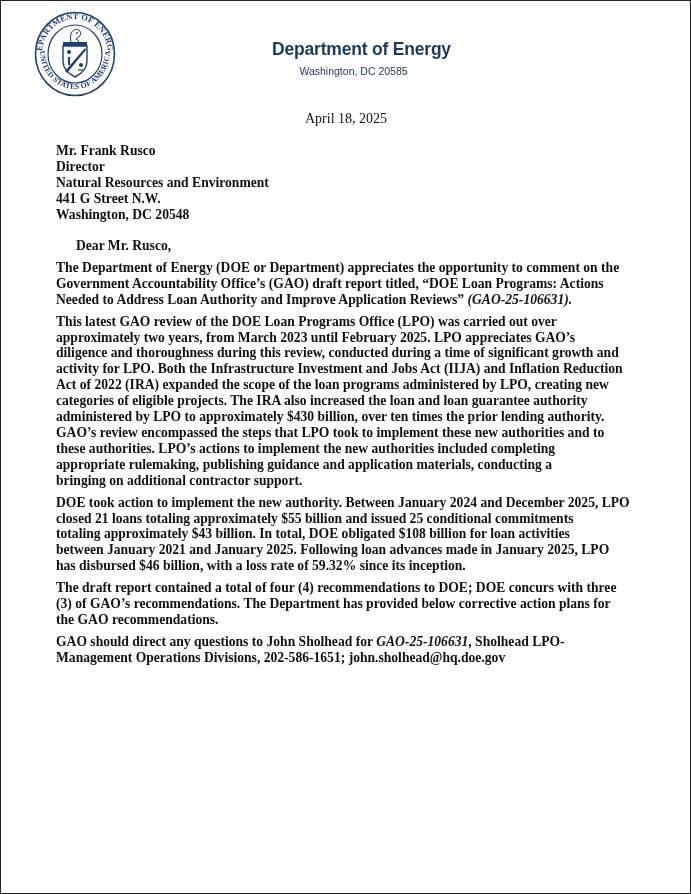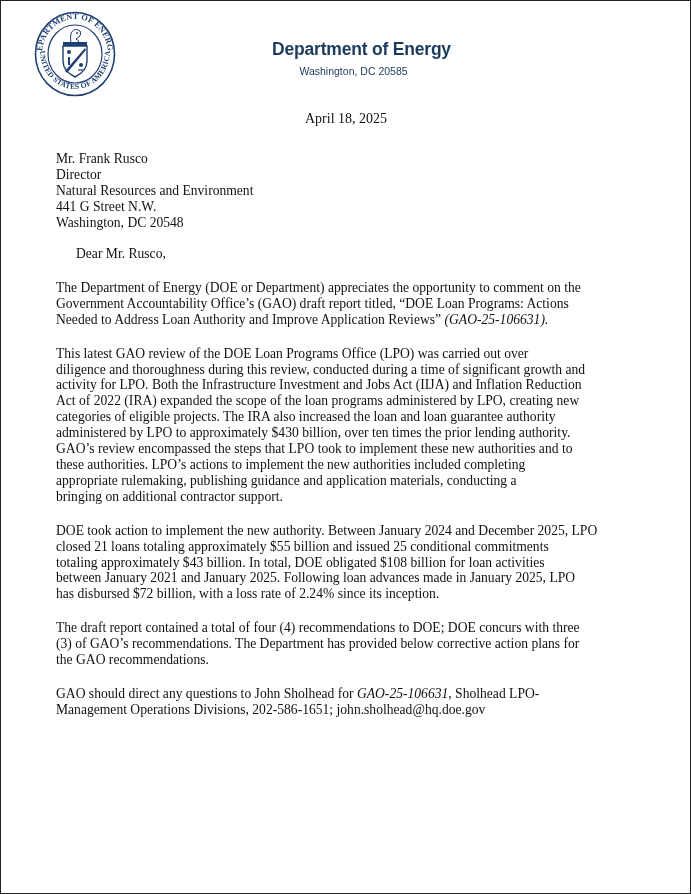--- a/index.html
+++ b/index.html
@@ -20,27 +20,27 @@
       position: absolute; left: 0; width: 691px; top: 64px; text-align: center;
       padding-left: 14px; box-sizing: border-box;
       font-family: "Liberation Sans", sans-serif; font-size: 10.5px; color: #1b3a5c;
     }
     .date {
       position: absolute; left: 0; width: 670px; top: 110px; text-align: center;
       padding-left: 20px; box-sizing: border-box;
       font-family: "Liberation Serif", serif; font-size: 14px; color: #111;
     }
     .body {
-      position: absolute; left: 55px; top: 150px; width: 600px;
-      font-family: "Liberation Serif", serif; font-size: 13.6px; line-height: 15.9px; color: #111;
+      position: absolute; left: 55px; top: 142px; width: 600px;
+      font-family: "Liberation Serif", serif; font-size: 13.6px; line-height: 15.9px; color: #111; font-weight: bold;
     }
     .addr-line { display: block; white-space: nowrap; }
     .salutation { margin-top: 15.5px; margin-left: 20px; }
     p { margin: 0; }
-    .para { margin-top: 18px; }
+    .para { margin-top: 6px; }
     .ln { display: block; white-space: nowrap; }
     i { font-style: italic; }
   </style>
 </head>
 <body>
 
 <div class="page">
 
   <div class="seal">
     <svg viewBox="0 0 82 86" xmlns="http://www.w3.org/2000/svg">
@@ -89,37 +89,38 @@
     <p class="salutation">Dear Mr. Rusco,</p>
 
     <p class="para">
       <span class="ln">The Department of Energy (DOE or Department) appreciates the opportunity to comment on the</span>
       <span class="ln">Government Accountability Office’s (GAO) draft report titled, “DOE Loan Programs: Actions</span>
       <span class="ln"><span>Needed to Address Loan Authority and Improve Application Reviews” </span><i>(GAO-25-106631).</i></span>
     </p>
 
     <p class="para">
       <span class="ln">This latest GAO review of the DOE Loan Programs Office (LPO) was carried out over</span>
+      <span class="ln">approximately two years, from March 2023 until February 2025. LPO appreciates GAO’s</span>
       <span class="ln">diligence and thoroughness during this review, conducted during a time of significant growth and</span>
       <span class="ln">activity for LPO. Both the Infrastructure Investment and Jobs Act (IIJA) and Inflation Reduction</span>
       <span class="ln">Act of 2022 (IRA) expanded the scope of the loan programs administered by LPO, creating new</span>
       <span class="ln">categories of eligible projects. The IRA also increased the loan and loan guarantee authority</span>
       <span class="ln">administered by LPO to approximately $430 billion, over ten times the prior lending authority.</span>
       <span class="ln">GAO’s review encompassed the steps that LPO took to implement these new authorities and to</span>
       <span class="ln">these authorities.  LPO’s actions to implement the new authorities included completing</span>
       <span class="ln">appropriate rulemaking, publishing guidance and application materials, conducting a</span>
       <span class="ln">bringing on additional contractor support.</span>
     </p>
 
     <p class="para">
       <span class="ln">DOE took action to implement the new authority. Between January 2024 and December 2025, LPO</span>
       <span class="ln">closed 21 loans totaling approximately $55 billion and issued 25 conditional commitments</span>
       <span class="ln">totaling approximately $43 billion. In total, DOE obligated $108 billion for loan activities</span>
       <span class="ln">between January 2021 and January 2025. Following loan advances made in January 2025, LPO</span>
-      <span class="ln">has disbursed $72 billion, with a loss rate of 2.24% since its inception.</span>
+      <span class="ln">has disbursed $46 billion, with a loss rate of 59.32% since its inception.</span>
     </p>
 
     <p class="para">
       <span class="ln">The draft report contained a total of four (4) recommendations to DOE; DOE concurs with three</span>
       <span class="ln">(3) of GAO’s recommendations. The Department has provided below corrective action plans for</span>
       <span class="ln">the GAO recommendations.</span>
     </p>
 
     <p class="para">
       <span class="ln"><span>GAO should direct any questions to John Sholhead for </span><i>GAO-25-106631</i><span>, Sholhead LPO-</span></span>

